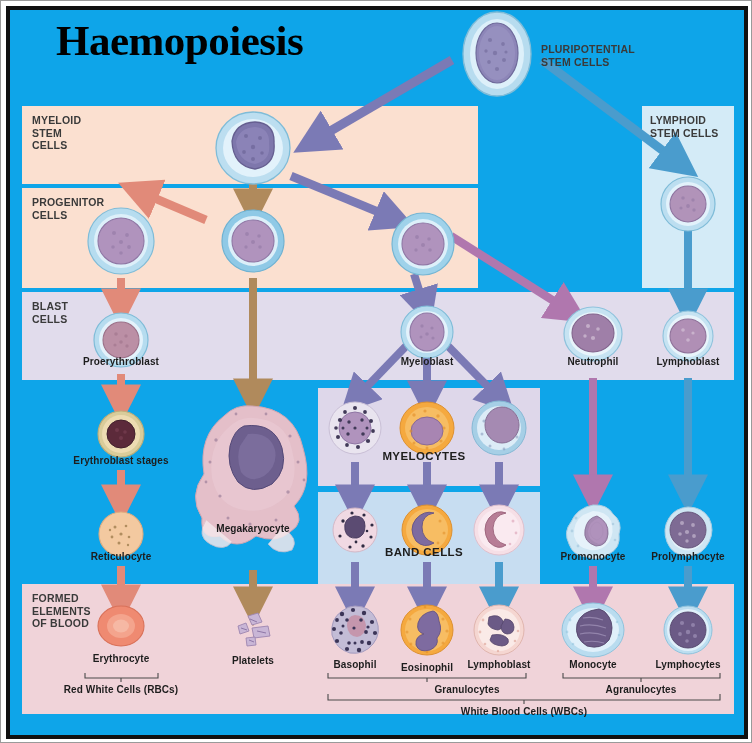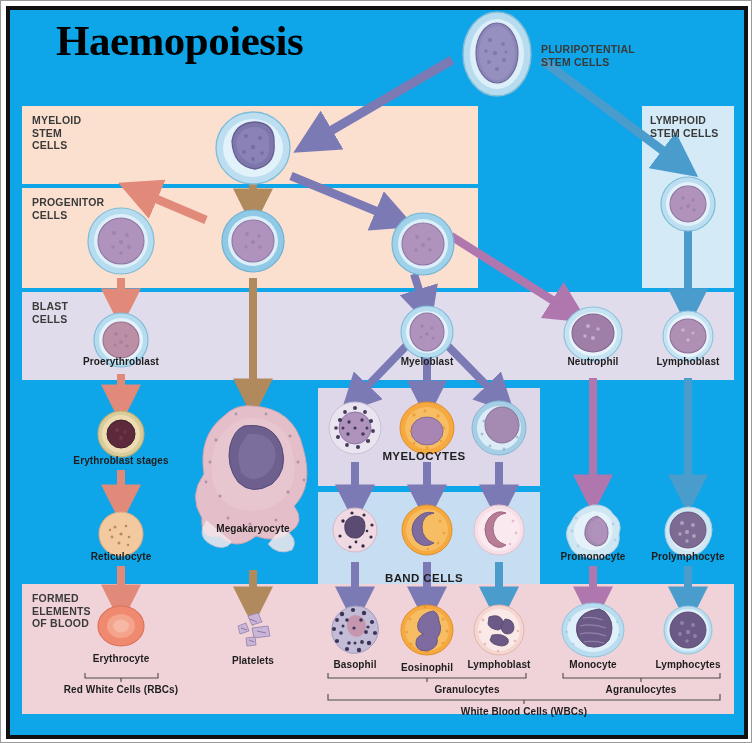--- a/index.html
+++ b/index.html
@@ -705,21 +705,21 @@
     <div class="clabel" style="left:583px;top:541px;">Promonocyte</div>
     <div class="clabel" style="left:678px;top:541px;">Prolymphocyte</div>
 
     <div class="clabel" style="left:345px;top:649px;">Basophil</div>
     <div class="clabel" style="left:417px;top:652px;">Eosinophil</div>
     <div class="clabel" style="left:489px;top:649px;">Lymphoblast</div>
     <div class="clabel" style="left:583px;top:649px;">Monocyte</div>
     <div class="clabel" style="left:678px;top:649px;">Lymphocytes</div>
 
     <div class="grouplabel" style="left:414px;top:440px;">MYELOCYTES</div>
-    <div class="grouplabel" style="left:414px;top:562px;">BAND CELLS</div>
+    <div class="grouplabel" style="left:414px;top:536px;">BAND CELLS</div>
 
     <svg id="brackets" viewBox="0 0 734 725">
       <g stroke="#4a4a4a" stroke-width="1.1" fill="none">
 
         <path d="M75 663 L75 668 L148 668 L148 663 M111 668 L111 672"></path>
 
         <path d="M318 663 L318 668 L516 668 L516 663 M417 668 L417 672"></path>
 
         <path d="M553 663 L553 668 L710 668 L710 663 M631 668 L631 672"></path>
 

